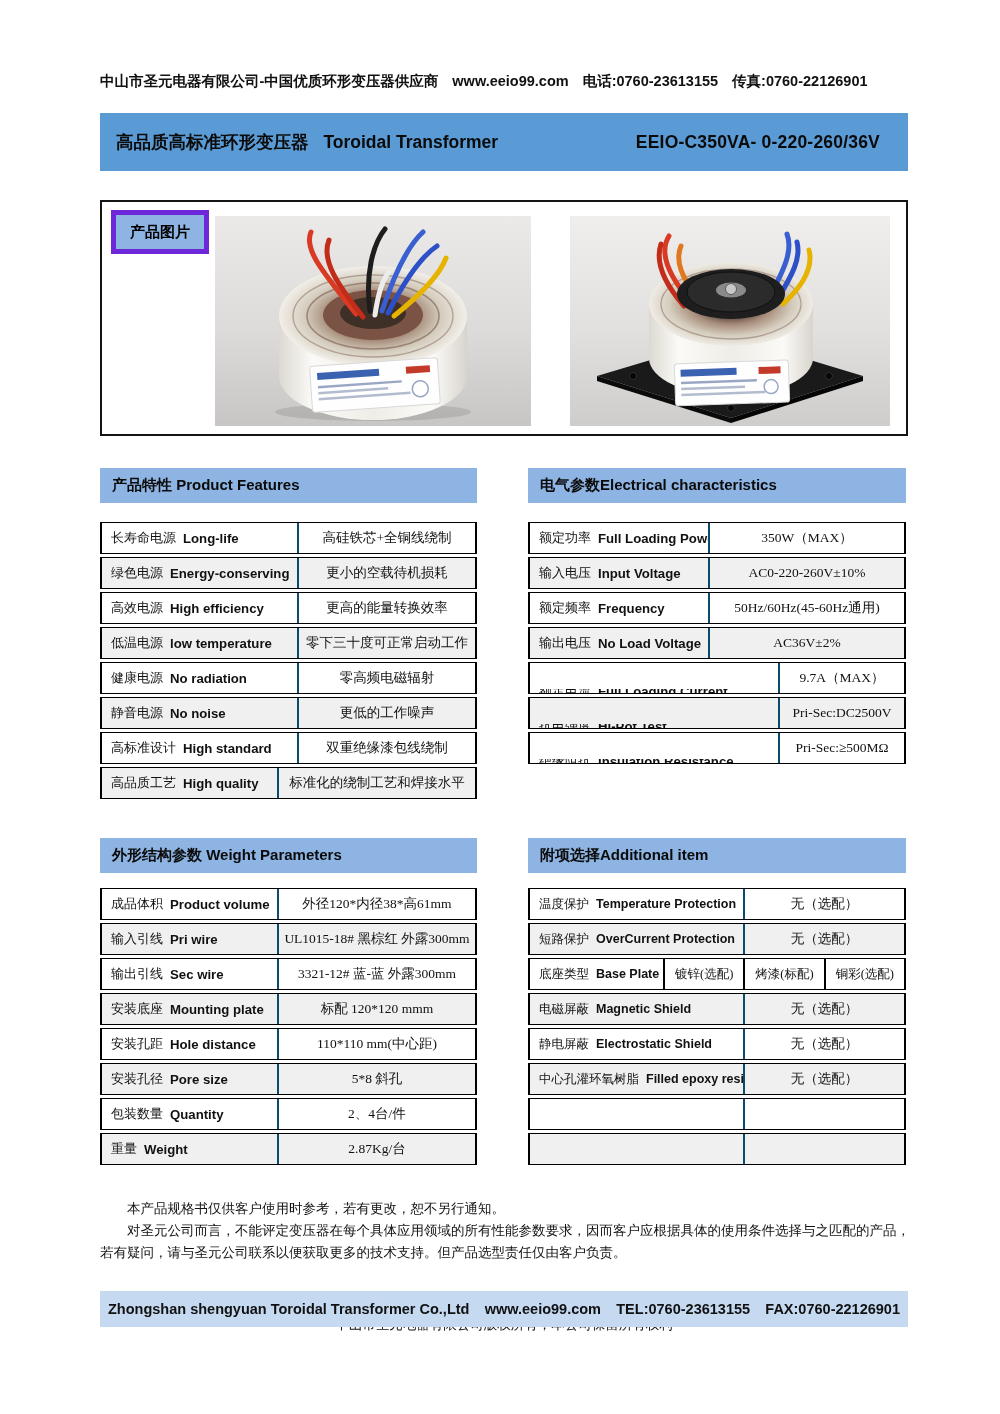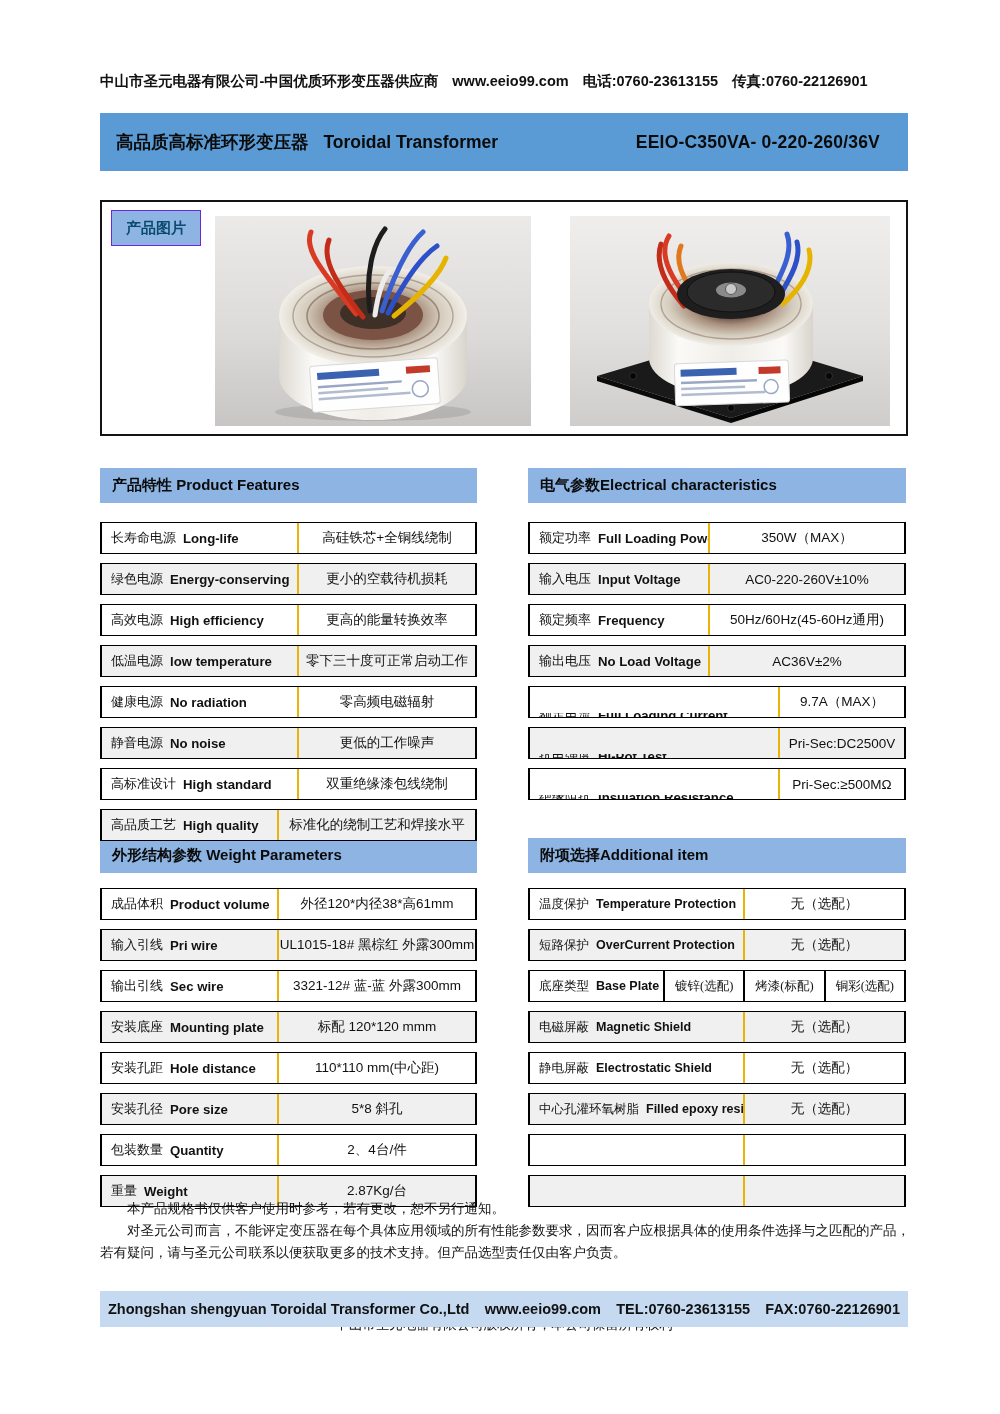--- a/index.html
+++ b/index.html
@@ -16,50 +16,50 @@
           background:#5b9bd5;display:flex;align-items:center;justify-content:space-between;
           padding:0 28px 0 16px;box-sizing:border-box;}
   .banner .bl{font-size:17.5px;font-weight:700;color:#0b0b0b;}
   .banner .bl .en{margin-left:10px;}
   .banner .model{font-size:17.5px;font-weight:700;color:#0b0b0b;letter-spacing:.2px;}
 
   
   .imgbox{position:absolute;left:100px;top:200px;width:804px;height:232px;
           border:2px solid #141414;background:#fff;}
   .imglabel{position:absolute;left:9px;top:8px;width:88px;height:34px;background:#8db4e2;
-            border:1px solid #6d28d9;display:flex;align-items:center;justify-content:center;
-            font-size:15px;font-weight:700;color:#0c4a6e;}
+            border:5px solid #6d28d9;display:flex;align-items:center;justify-content:center;
+            font-size:15px;font-weight:700;color:#000000;}
   .photo{position:absolute;top:14px;height:210px;overflow:hidden;}
   .photo.left{left:113px;width:316px;background:linear-gradient(180deg,#eceae8 0%,#dddbd9 55%,#c8c6c4 100%);}
   .photo.right{left:468px;width:320px;background:linear-gradient(180deg,#f0eeec 0%,#e2e0de 55%,#cfcdcb 100%);}
   .photo svg{display:block;width:100%;height:100%;}
 
   
   .sechead{position:absolute;height:35px;background:#8db4e2;display:flex;align-items:center;
            padding-left:12px;box-sizing:border-box;font-size:15px;font-weight:700;color:#0b0b0b;}
   .h-feat{left:100px;top:468px;width:377px;}
   .h-elec{left:528px;top:468px;width:378px;}
   .h-shape{left:100px;top:838px;width:377px;}
   .h-add{left:528px;top:838px;width:378px;}
 
   
-  .tbl{position:absolute;display:flex;flex-direction:column;gap:9px;justify-content:flex-end;}
+  .tbl{position:absolute;display:flex;flex-direction:column;gap:3px;justify-content:flex-end;}
   .t-feat{left:100px;top:522px;width:377px;}
   .t-elec{left:528px;top:522px;width:378px;}
   .t-shape{left:100px;top:888px;width:377px;}
   .t-add{left:528px;top:888px;width:378px;}
   .trow{height:32px;box-sizing:border-box;display:flex;align-items:stretch;
         border:1px solid #000;border-left-width:2px;border-right-width:2px;background:#fff;}
   .trow:nth-child(even){background:#f0f0f0;}
   .tlabel{display:flex;align-items:center;gap:7px;padding-left:9px;box-sizing:border-box;
           white-space:nowrap;overflow:hidden;flex:0 0 auto;}
   .tlabel .cn{font-family:"Liberation Serif",serif;font-size:13px;}
   .tlabel .en{font-size:13.2px;font-weight:700;}
-  .tvalue{flex:1 1 auto;border-left:2px solid #eab308;display:flex;align-items:center;justify-content:center;
-          font-family:Liberation Sans, sans-serif;font-size:13.5px;white-space:nowrap;overflow:hidden;}
+  .tvalue{flex:1 1 auto;border-left:2px solid #0c4a6e;display:flex;align-items:center;justify-content:center;
+          font-family:Liberation Serif, serif;font-size:13.5px;white-space:nowrap;overflow:hidden;}
   .t-feat .tlabel{width:195px;}
   .t-feat .trow.narrow .tlabel{width:175px;}
   .t-elec .trow.w1 .tlabel{width:178px;}
   .t-elec .trow.w2 .tlabel{width:248px;margin-top:26px;}
   .t-shape .tlabel{width:175px;}
   .t-add .tlabel{width:213px;}
   .t-add .tlabel .cn{font-size:12.5px;}
   .t-add .tlabel .en{font-size:12.5px;}
   .t-add .trow.opts .tlabel{width:133px;}
   .opt{flex:1 1 0;border-left:2px solid #000;display:flex;align-items:center;justify-content:center;

